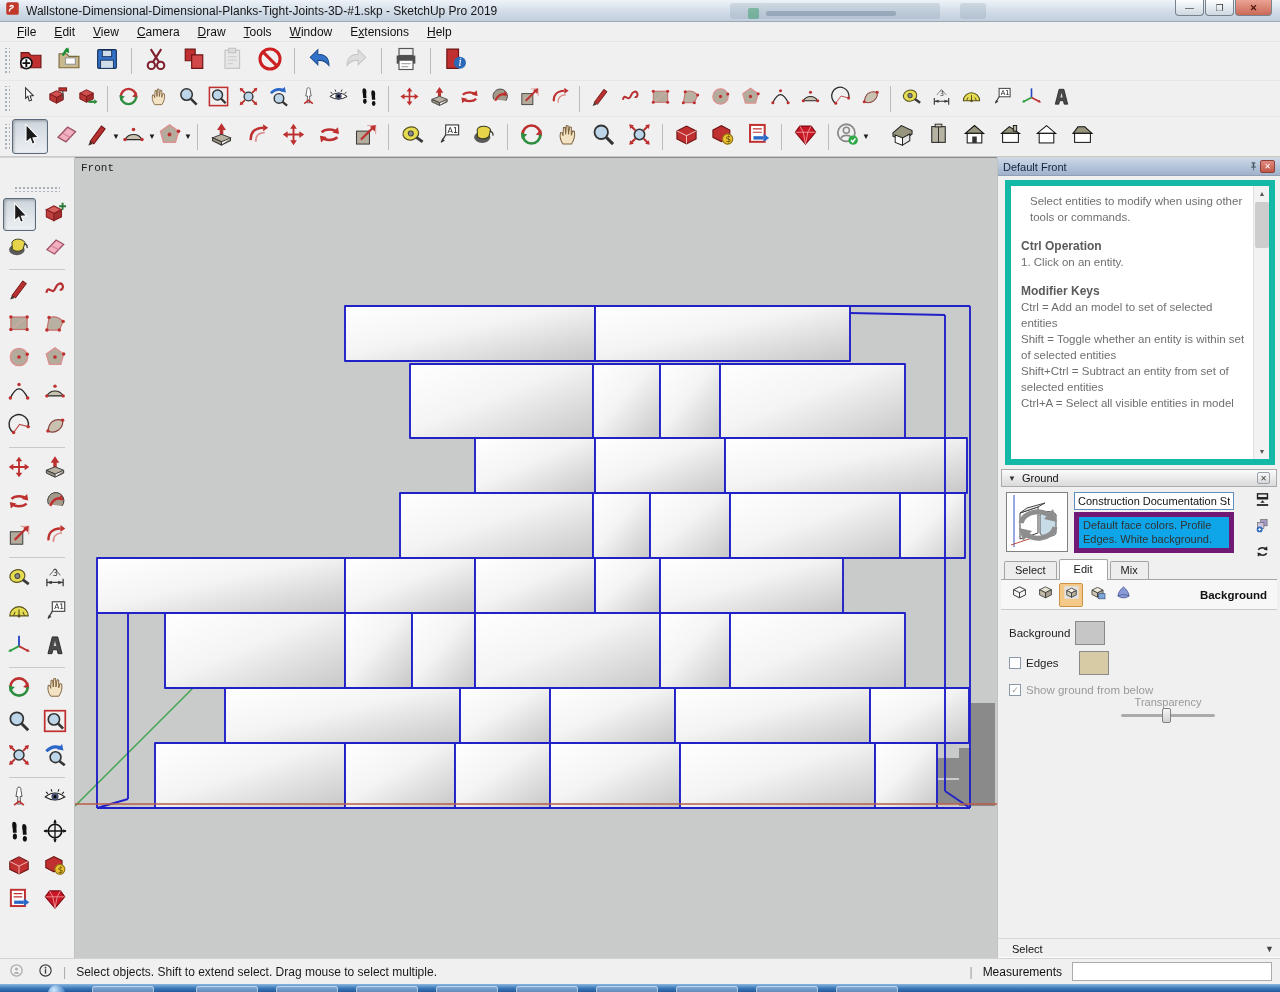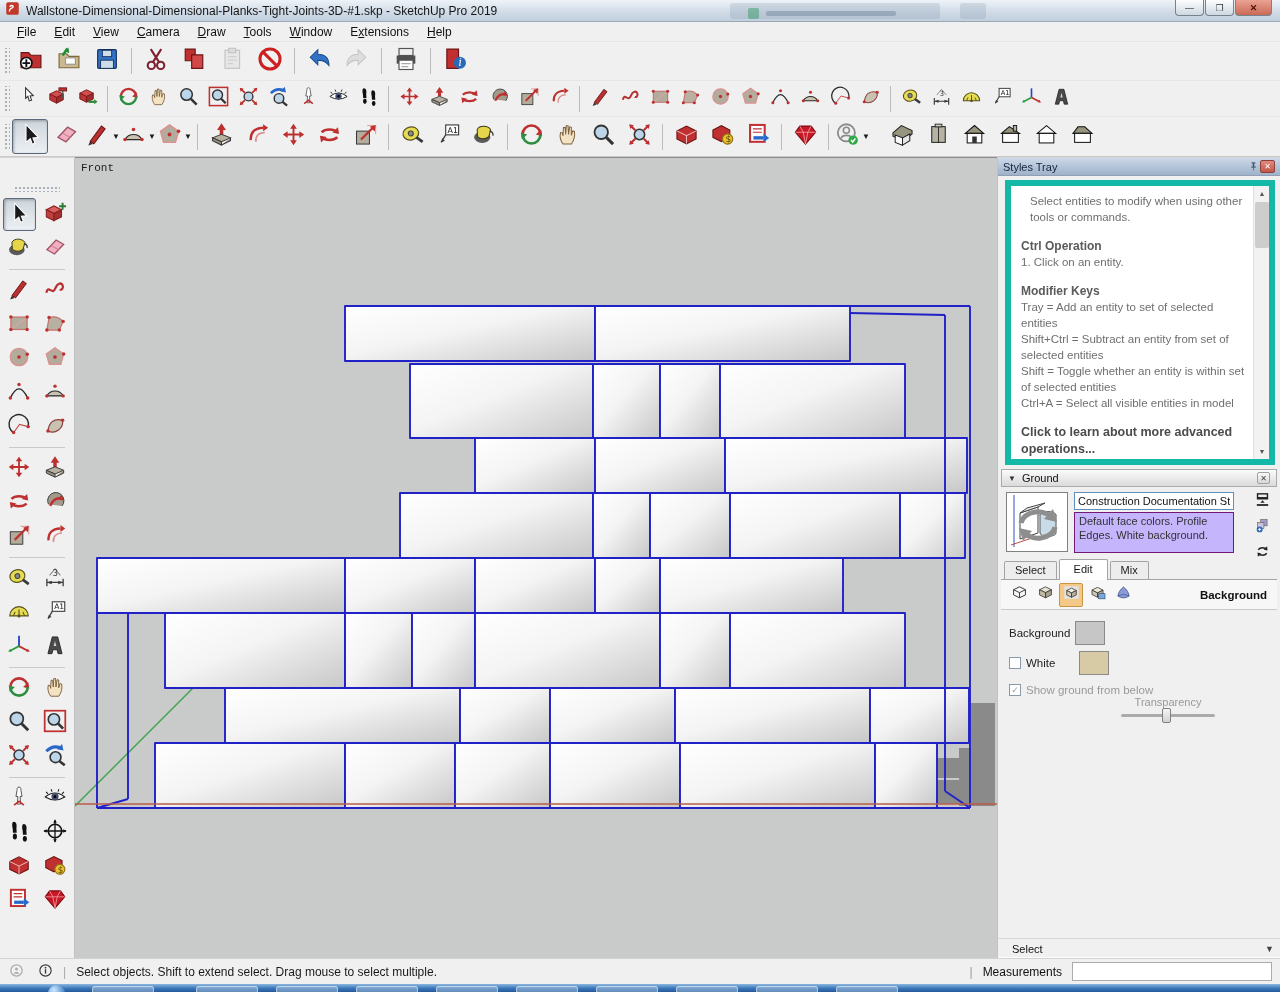--- a/index.html
+++ b/index.html
@@ -92,22 +92,22 @@
   .styles-header{height:18px;background:linear-gradient(#FBFBFB,#DADADA);border:1px solid #ABABAB;
     display:flex;align-items:center;font-size:11px;color:#111;padding:0 6px;}
   .styles-header .tri{font-size:8px;margin-right:6px;color:#333;}
   .styles-header .spacer{flex:1;}
   .panel-x{width:13px;height:12px;border:1px solid #98A2AC;background:linear-gradient(#FAFAFA,#D8D8D8);
     font-size:8px;color:#444;display:flex;align-items:center;justify-content:center;border-radius:2px;}
   .styles-body{position:relative;height:72px;background:#F0F0F0;padding:4px 4px 0 4px;}
   .style-thumb{position:absolute;left:5px;top:5px;width:62px;height:60px;background:#FFF;border:1px solid #808080;}
   .style-name{position:absolute;left:73px;top:5px;width:160px;height:18px;border:1px solid #5E8FBE;
     background:#FFF;font-size:11px;font-family:"Liberation Sans",sans-serif;padding:1px 3px;color:#111;}
-  .style-desc{position:absolute;left:73px;top:25px;width:160px;height:41px;border:1px solid #701a75;
-    background:#c4b5fd;font-size:11px;color:#333;line-height:13.5px;padding:2px 4px;}
+  .style-desc{position:absolute;left:73px;top:25px;width:160px;height:41px;border:5px solid #701a75;
+    background:#0ea5e9;font-size:11px;color:#333;line-height:13.5px;padding:2px 4px;}
   .style-side{position:absolute;right:6px;top:4px;display:flex;flex-direction:column;gap:5px;align-items:center;}
   .tabs{display:flex;align-items:flex-end;padding:0 3px;height:21px;border-bottom:1px solid #A4A4A4;}
   .tab{font-size:11px;color:#1A1A1A;padding:2px 10px 3px;border:1px solid #A4A4A4;border-bottom:none;
     background:#EDEDED;border-radius:2px 2px 0 0;margin-right:2px;position:relative;}
   .tab.active{background:#FFF;padding:3px 14px 5px;top:1px;}
   .edit-strip{display:flex;align-items:center;height:30px;background:#F7F7F7;border-bottom:1px solid #C9C9C9;
     padding:0 6px;}
   .edit-ic{width:24px;height:24px;display:flex;align-items:center;justify-content:center;margin-right:2px;
     border:1px solid transparent;}
   .edit-ic.sel{background:#F4C987;border:1px solid #C89247;border-radius:2px;}
@@ -1126,47 +1126,46 @@
         <line x1="53" y1="455" x2="53" y2="641" stroke="#2121C8" stroke-width="1.9"></line>
         <line x1="22" y1="650" x2="895" y2="650" stroke="#2121C8" stroke-width="1.9"></line>
         <line x1="22" y1="650" x2="53" y2="641" stroke="#2121C8" stroke-width="1.9"></line>
         <line x1="870" y1="633" x2="895" y2="650" stroke="#2121C8" stroke-width="1.9"></line>
         <line x1="0" y1="646" x2="922" y2="646" stroke="#B85C4A" stroke-width="1.5"></line>
       </svg>
     </div>
 
   <div class="right-panel">
     <div class="tray-header">
-      <span>Styles Tray</span>
+      <span>Default Front</span>
       <span class="spacer"></span>
       <span class="tray-mini-btn">
         <svg width="11" height="11" viewBox="0 0 24 24">
             <rect x="8" y="3" width="8" height="2.6" fill="#3A4A5A"></rect>
             <rect x="10.4" y="5.6" width="3.2" height="7" fill="#3A4A5A"></rect>
             <rect x="7" y="12.2" width="10" height="2.2" fill="#3A4A5A"></rect>
             <path d="M12 14.4 V21" stroke="#3A4A5A" stroke-width="1.4"></path>
           </svg>
       </span>
       <span class="tray-close">✕</span>
     </div>
 
     <div class="instructor">
       <div class="ins-text" id="instructor-text">
           <p class="ins-p first">Select entities to modify when using other tools or commands.</p>
           <div class="ins-gap"></div>
           <p class="ins-h">Ctrl Operation</p>
           <p class="ins-p">1. Click on an entity.</p>
           <div class="ins-gap"></div>
           <p class="ins-h">Modifier Keys</p>
-          <p class="ins-p">Tray = Add an entity to set of selected entities</p>
+          <p class="ins-p">Ctrl = Add an model to set of selected entities</p>
+          <p class="ins-p">Shift = Toggle whether an entity is within set of selected entities</p>
           <p class="ins-p">Shift+Ctrl = Subtract an entity from set of selected entities</p>
-          <p class="ins-p">Shift = Toggle whether an entity is within set of selected entities</p>
           <p class="ins-p">Ctrl+A = Select all visible entities in model</p>
           <div class="ins-gap"></div>
-          <p class="ins-link">Click to learn about more advanced operations...</p>
         </div>
       <div class="scrollbar">
         <div class="sb-arrow sb-up">▲</div>
         <div class="sb-thumb"></div>
         <div class="sb-arrow sb-down">▼</div>
       </div>
     </div>
 
     <div class="styles-panel">
       <div class="styles-header">
@@ -1256,21 +1255,21 @@
           </div>
           <span class="edit-section-label">Background</span>
       </div>
       <div class="bg-rows">
         <div class="bg-row">
           <span class="bg-label">Background</span>
           <span class="swatch" id="sw-bg" style="background: rgb(198, 198, 198);"></span>
         </div>
         <div class="bg-row">
           <span class="cb" id="cb-ground"></span>
-          <span class="bg-label" style="width:49px">White</span>
+          <span class="bg-label" style="width:49px">Edges</span>
           <span class="swatch" id="sw-ground" style="background: rgb(214, 203, 164);"></span>
         </div>
         <div class="transparency">
           <div class="tl">Transparency</div>
           <div class="slider-track">
             <div class="slider-thumb"></div>
           </div>
         </div>
         <div class="bg-row" style="height:24px">
           <span class="cb" id="cb-ground-below">✓</span>

